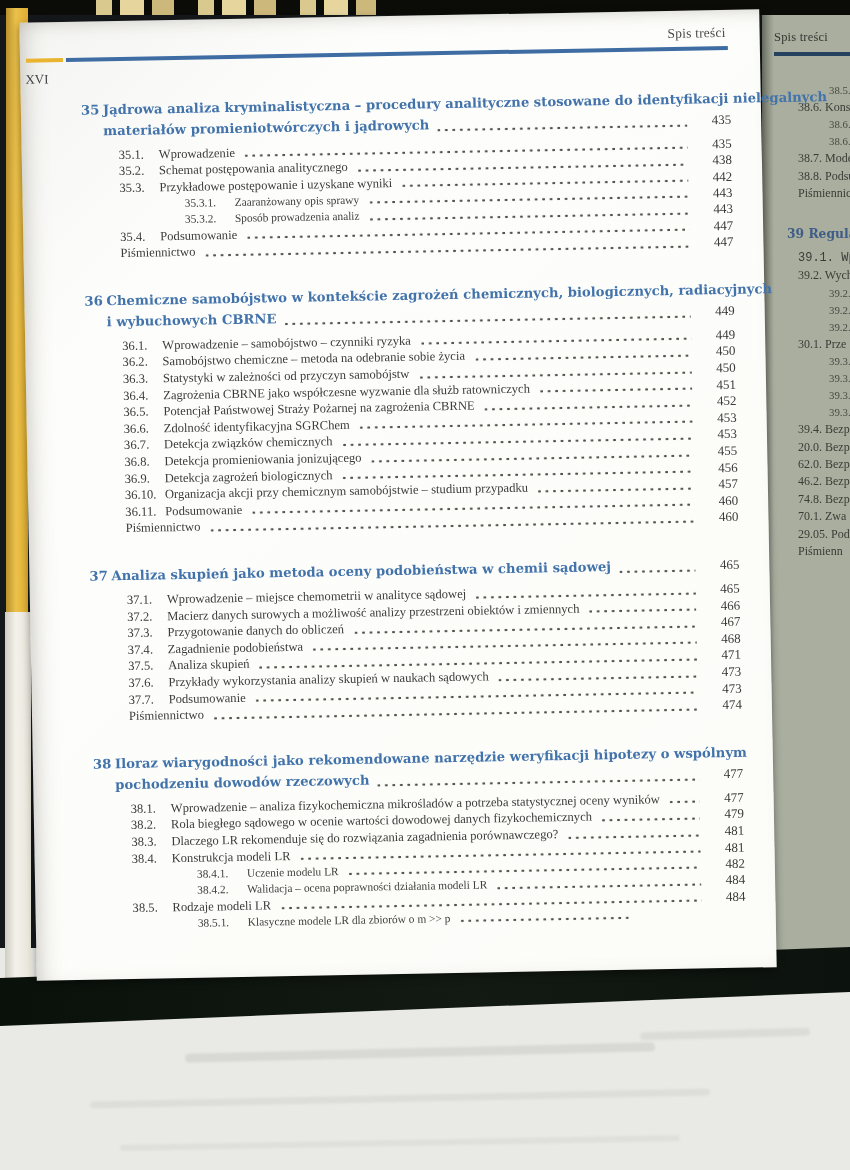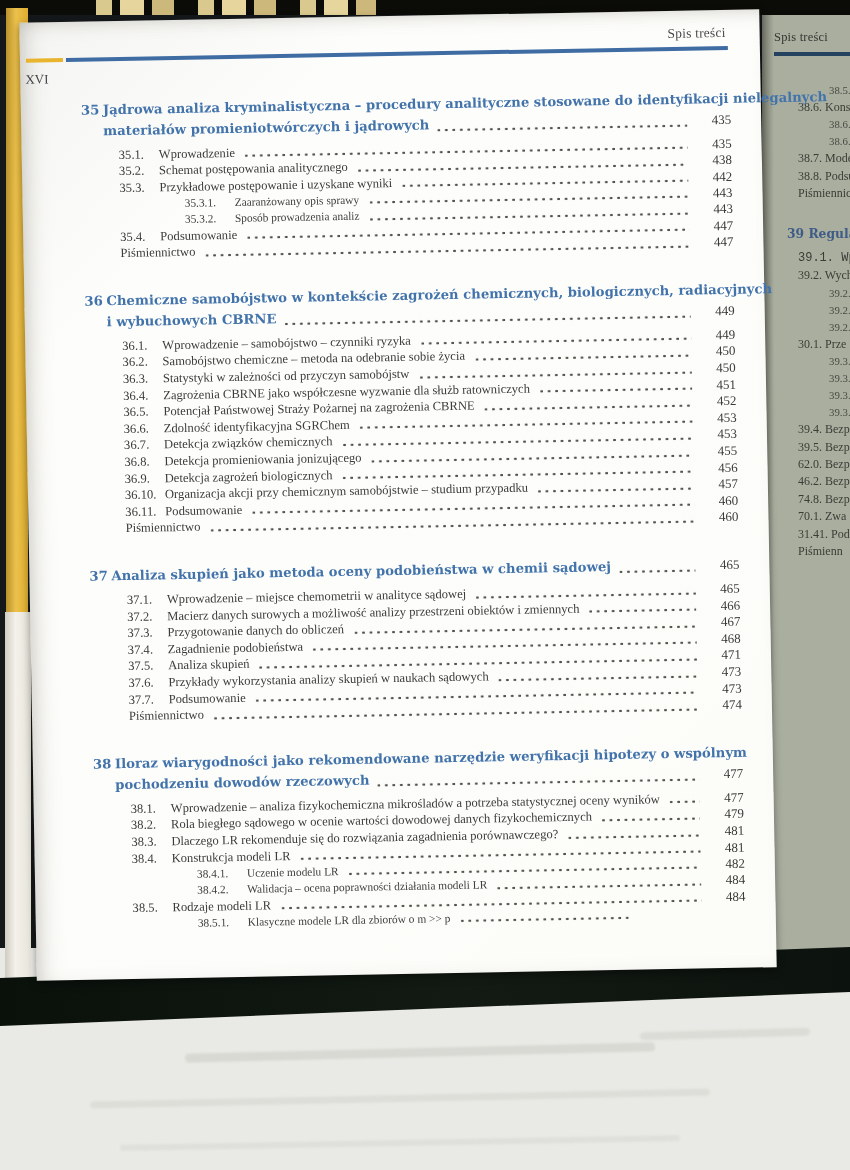--- a/index.html
+++ b/index.html
@@ -100,26 +100,26 @@
       <div class="rp-item i1">39.2.  Wych</div>
       <div class="rp-item i2">39.2.1</div>
       <div class="rp-item i2">39.2.2</div>
       <div class="rp-item i2">39.2.3</div>
       <div class="rp-item i1">30.1.  Prze</div>
       <div class="rp-item i2">39.3.1</div>
       <div class="rp-item i2">39.3.2</div>
       <div class="rp-item i2">39.3.3</div>
       <div class="rp-item i2">39.3.4</div>
       <div class="rp-item i1">39.4.  Bezp</div>
-      <div class="rp-item i1">39.5.  Bezp</div>
+      <div class="rp-item i1">20.0.  Bezp</div>
       <div class="rp-item i1">62.0.  Bezp</div>
       <div class="rp-item i1">46.2.  Bezp</div>
       <div class="rp-item i1">74.8.  Bezp</div>
       <div class="rp-item i1">70.1.  Zwa</div>
-      <div class="rp-item i1">31.41. Pod</div>
+      <div class="rp-item i1">29.05. Pod</div>
       <div class="rp-item i1">Piśmienn</div>
     </div>
 </div>
 
 <div class="sheet">
   <div class="content">
     <div class="hdr">Spis treści</div>
     <div class="rule">
       <span class="y"></span>
       <span class="b"></span>

